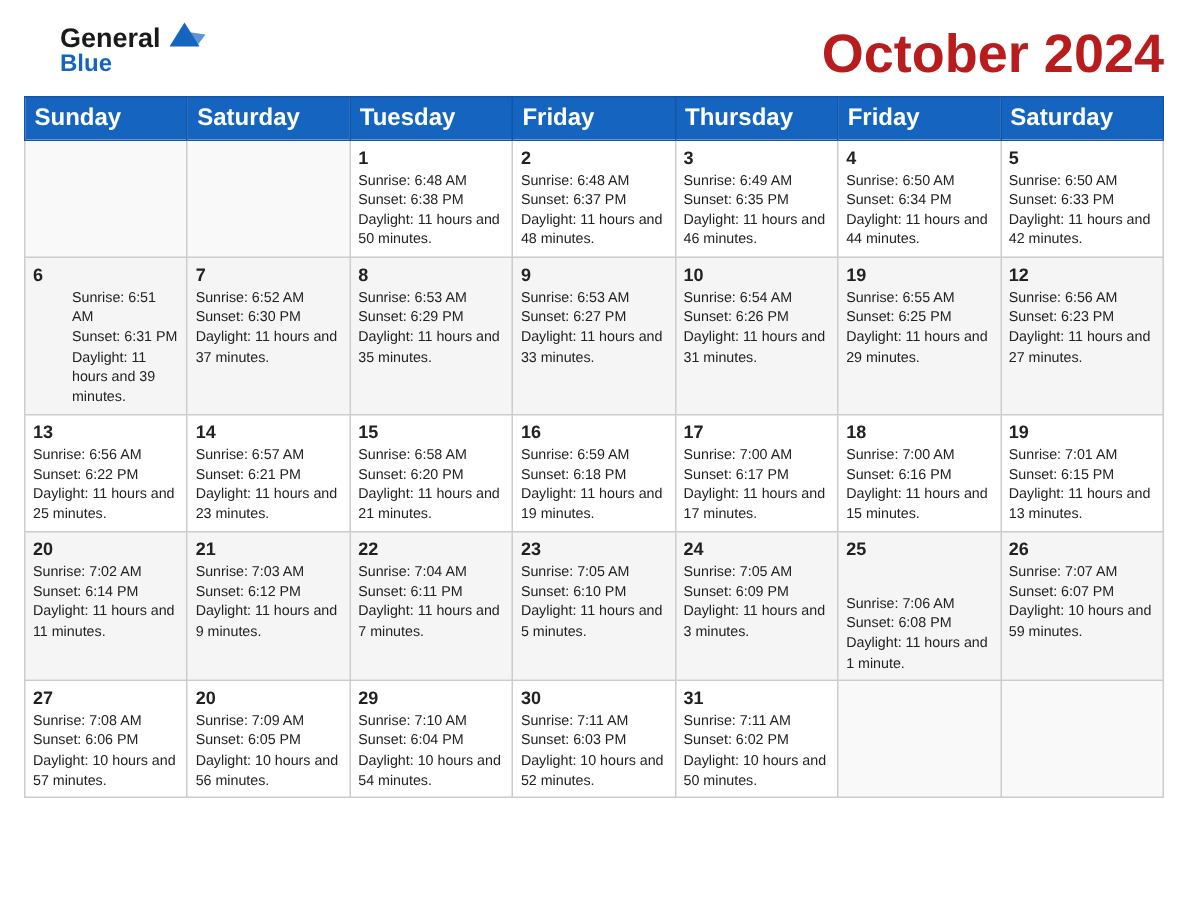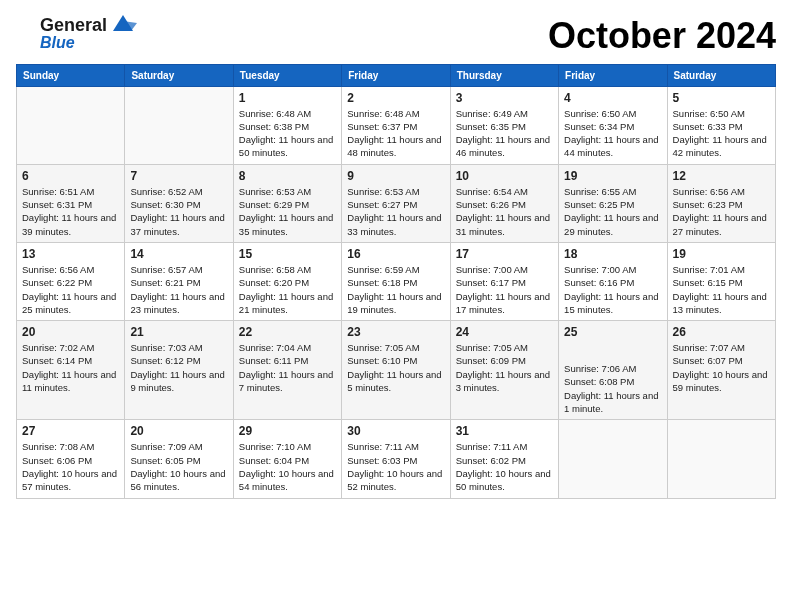--- a/index.html
+++ b/index.html
@@ -27,37 +27,37 @@
       font-weight: bold;
       color: #1a1a1a;
       line-height: 1.1;
     }
     .title-section {
       text-align: right;
     }
     .month-title {
       font-size: 36px;
       font-weight: bold;
-      color: #000000;
+      color: #b91c1c;
       line-height: 1.1;
     }
     .location {
       font-size: 14px;
       color: #333;
       margin-top: 2px;
     }
     .calendar {
       width: 100%;
       border-collapse: collapse;
       border: 1px solid #ccc;
     }
     .calendar th {
       background-color: #1565c0;
       color: #fff;
-      font-size: 10px;
+      font-size: 16px;
       font-weight: bold;
       text-align: left;
       padding: 5px 6px;
       border: 1px solid #1254a8;
       margin-top: 38px;
     }
     .calendar td {
       vertical-align: top;
       border: 1px solid #ccc;
       padding: 4px 5px;
@@ -92,21 +92,21 @@
   <div class="logo">
     <div style="display:flex;align-items:center;">
       <span class="logo-text">
         <span>General</span>
       </span>
       <svg width="28" height="22" viewBox="0 0 28 22" style="margin-left:2px;margin-top:-4px;">
         <polygon points="4,18 14,2 24,18" fill="#1565c0"></polygon>
         <polygon points="14,8 22,18 28,10" fill="#1565c0" opacity="0.7"></polygon>
       </svg>
     </div>
-    <span class="logo-text" style="color:#1565c0;font-size:16px;margin-top:-2px;font-style:italic;">Blue</span>
+    <span class="logo-text" style="color:#1565c0;font-size:16px;margin-top:-2px;">Blue</span>
   </div>
   <div class="title-section">
     <div class="month-title">October 2024</div>
   </div>
 </div>
 
 <table class="calendar">
   <thead>
     <tr>
     <th>Sunday</th>
@@ -149,21 +149,21 @@
         <td>
           <span class="day-num">5</span>
           <div class="day-info" style="white-space: pre-line;">Sunrise: 6:50 AM
 Sunset: 6:33 PM
 Daylight: 11 hours and 42 minutes.</div>
         </td>
       </tr>
       <tr>
         <td>
           <span class="day-num">6</span>
-          <div class="day-info" style="white-space: pre-line;">Sunrise: 6:51 AM
+          <div class="day-info" style="white-space: pre-line; margin-left: 26px;">Sunrise: 6:51 AM
 Sunset: 6:31 PM
 Daylight: 11 hours and 39 minutes.</div>
         </td>
         <td>
           <span class="day-num">7</span>
           <div class="day-info" style="white-space: pre-line;">Sunrise: 6:52 AM
 Sunset: 6:30 PM
 Daylight: 11 hours and 37 minutes.</div>
         </td>
         <td>

